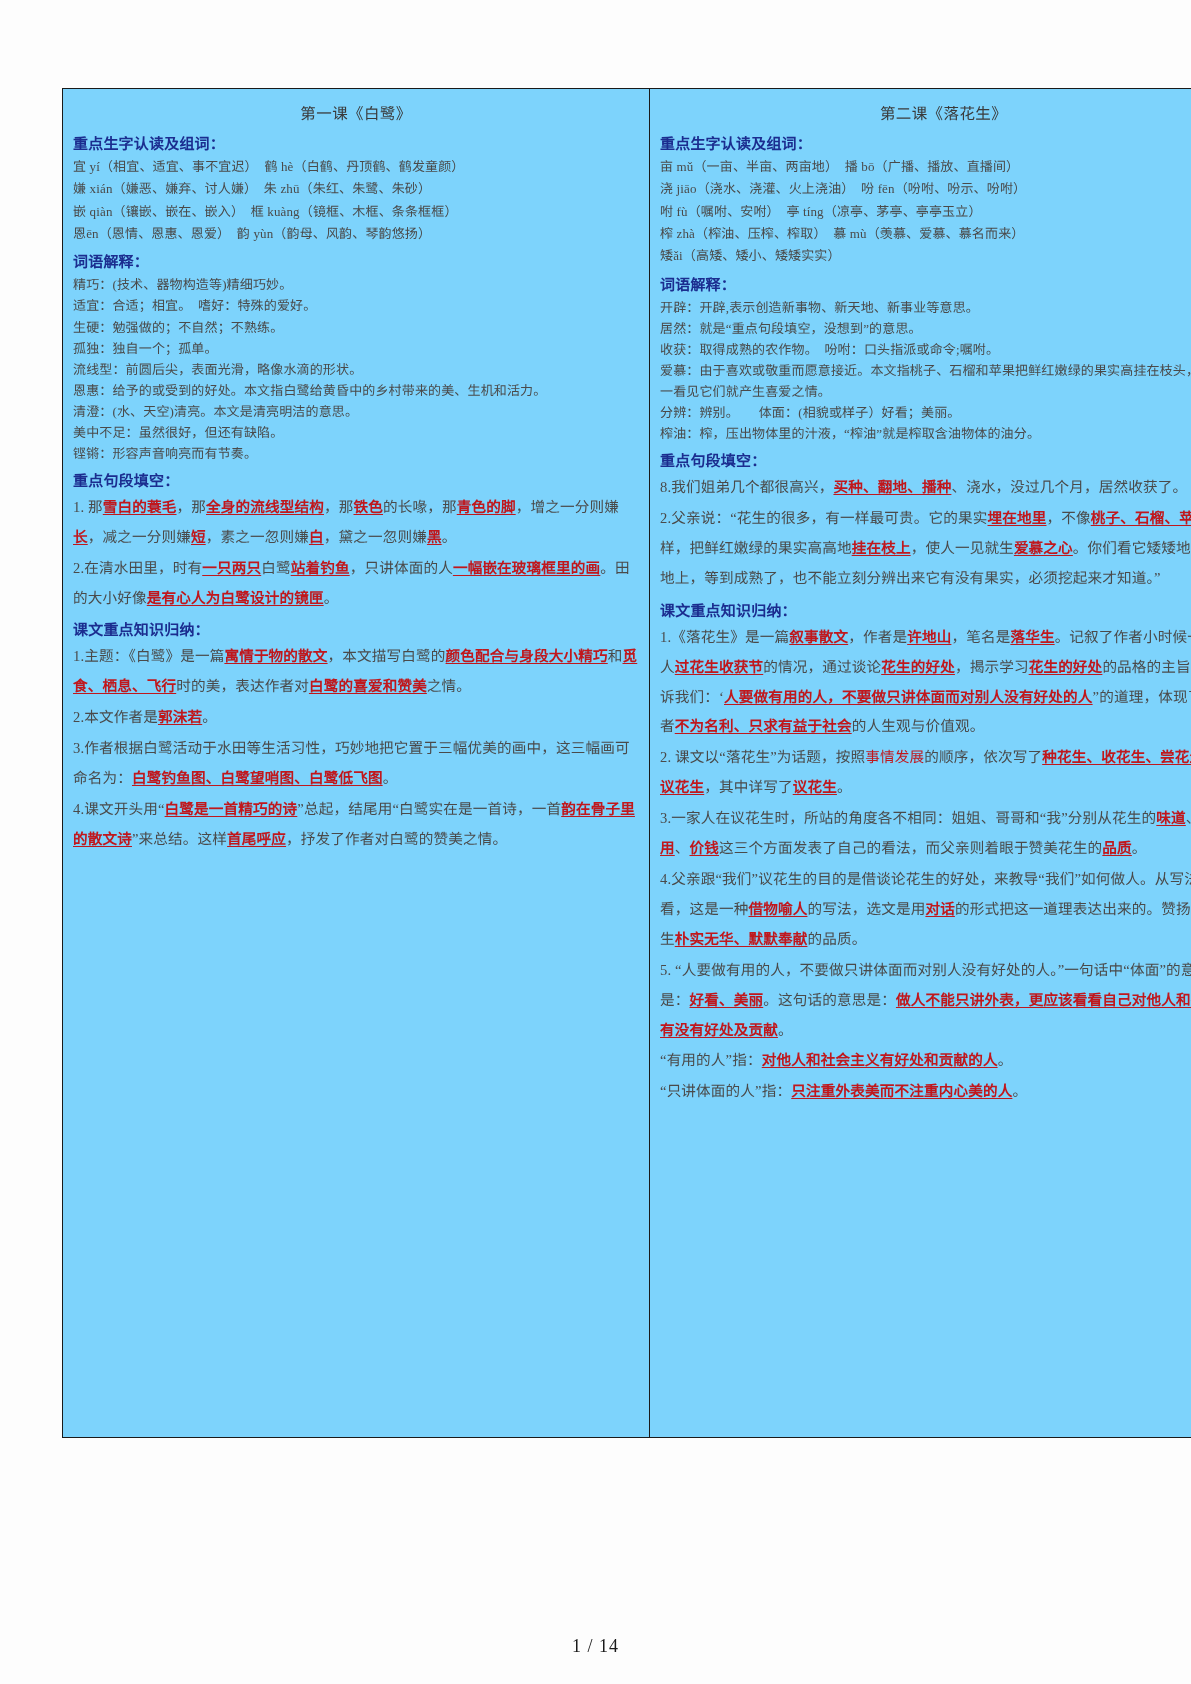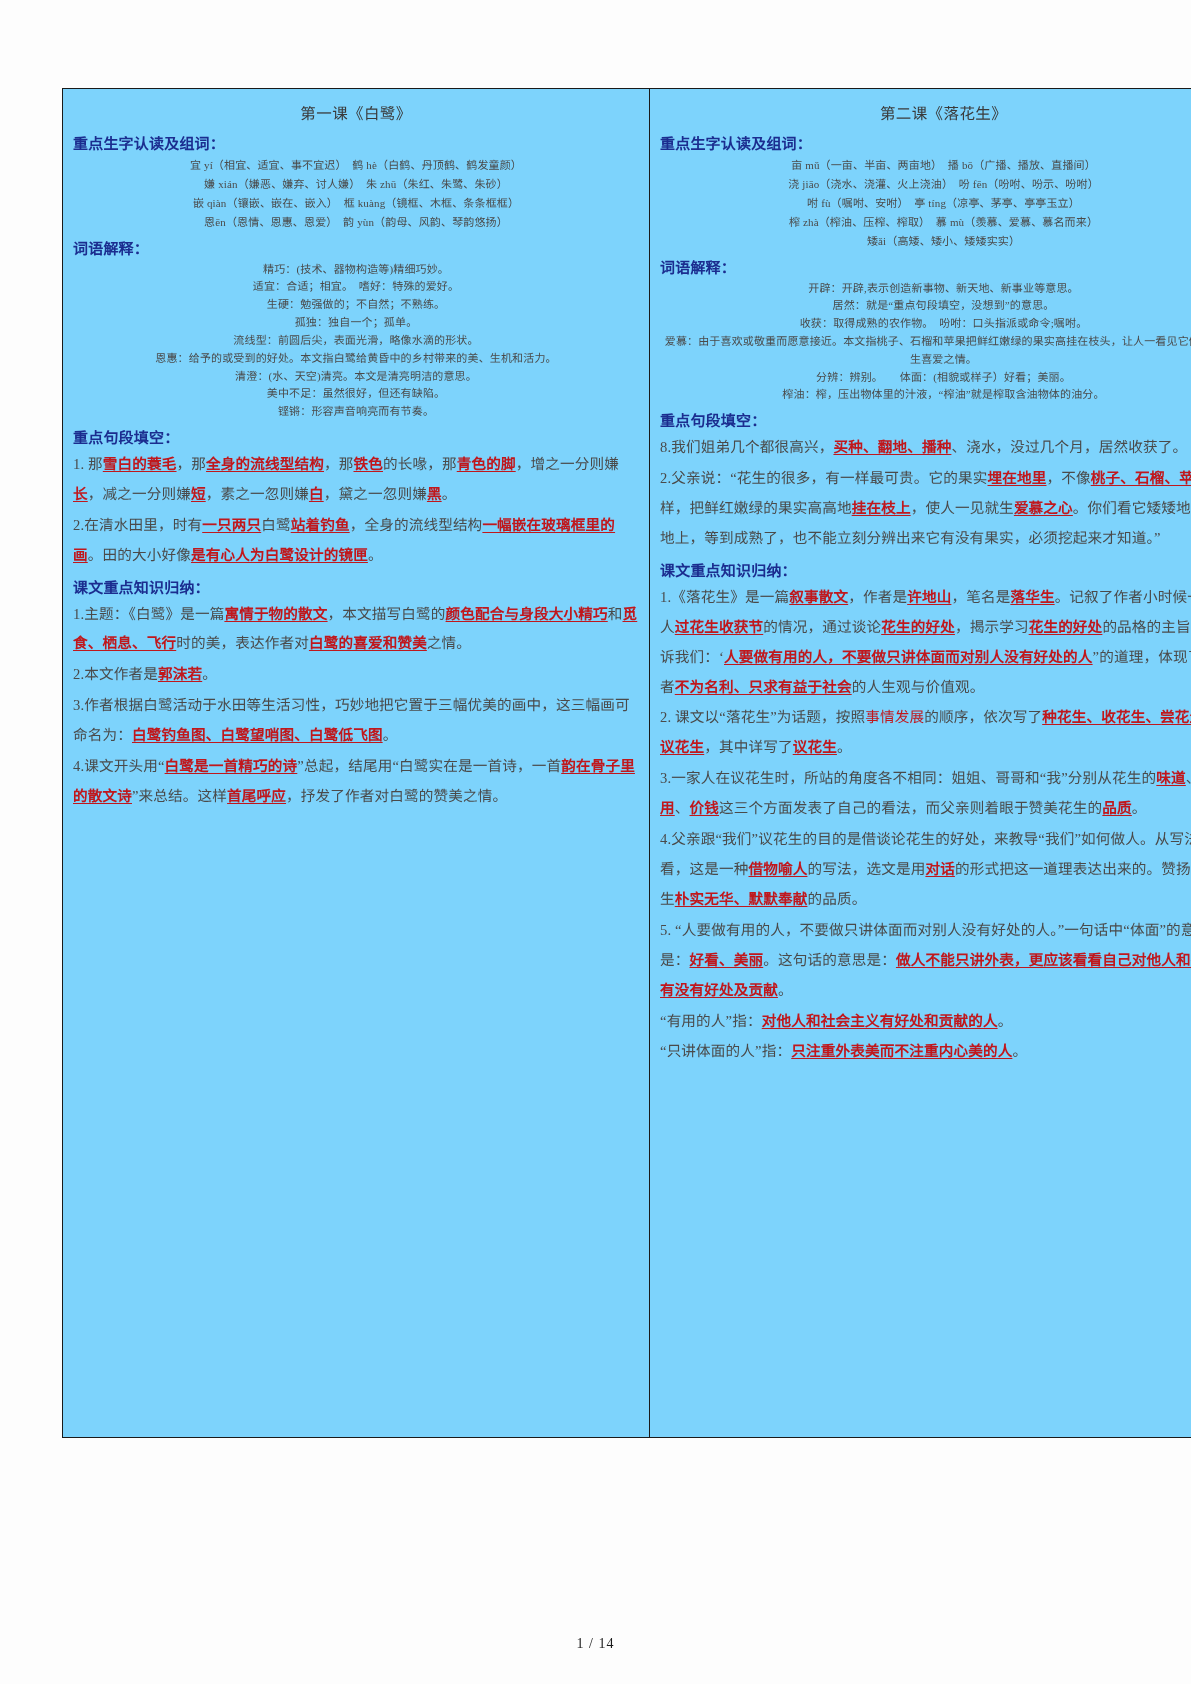--- a/index.html
+++ b/index.html
@@ -55,28 +55,27 @@
 
   .sec-head {
     color: #1b2d8f;
     font-weight: bold;
     font-size: 15px;
     margin: 5px 0 3px 0;
     letter-spacing: 0.2px;
   }
 
   .line {
-    font-size: 11px;
+    font-size: 13px;
     color: #4a4a4a;
     line-height: 1.72;
     margin: 0;
     letter-spacing: 0.15px;
     white-space: pre-wrap;
     word-break: break-all;
-    text-align: center;
   }
   .line.tight { line-height: 1.62; }
 
   
   .para {
     font-size: 14.6px;
     color: #4a4a4a;
     line-height: 2.05;
     margin: 1px 0 0 0;
     letter-spacing: 0.15px;
@@ -93,21 +92,21 @@
     color: #c0171c;
     font-weight: normal;
   }
 
   .footer {
     position: absolute;
     left: 0;
     top: 1636px;
     width: 1191px;
     text-align: center;
-    font-size: 14px;
+    font-size: 18px;
     color: #1a1a1a;
     font-family: "Liberation Serif", "DejaVu Serif", serif;
     letter-spacing: 1px;
   }
 </style>
 </head>
 <body>
 
 <div class="page">
 
@@ -133,21 +132,21 @@
           <div class="line tight">流线型：前圆后尖，表面光滑，略像水滴的形状。</div>
           <div class="line tight">恩惠：给予的或受到的好处。本文指白鹭给黄昏中的乡村带来的美、生机和活力。</div>
           <div class="line tight">清澄：(水、天空)清亮。本文是清亮明洁的意思。</div>
           <div class="line tight">美中不足：虽然很好，但还有缺陷。</div>
           <div class="line tight">铿锵：形容声音响亮而有节奏。</div>
         </div>
 
       <div class="sec-head">重点句段填空：</div>
       <div id="L-fill">
           <div class="para"><span>1. 那</span><span class="hl">雪白的蓑毛</span><span>，那</span><span class="hl">全身的流线型结构</span><span>，那</span><span class="hl">铁色</span><span>的长喙，那</span><span class="hl">青色的脚</span><span>，增之一分则嫌</span><span class="hl">长</span><span>，减之一分则嫌</span><span class="hl">短</span><span>，素之一忽则嫌</span><span class="hl">白</span><span>，黛之一忽则嫌</span><span class="hl">黑</span><span>。</span></div>
-          <div class="para"><span>2.在清水田里，时有</span><span class="hl">一只两只</span><span>白鹭</span><span class="hl">站着钓鱼</span><span>，全身的流线型结构</span><span class="hl">一幅嵌在玻璃框里的画</span><span>。田的大小好像</span><span class="hl">是有心人为白鹭设计的镜匣</span><span>。</span></div>
+          <div class="para"><span>2.在清水田里，时有</span><span class="hl">一只两只</span><span>白鹭</span><span class="hl">站着钓鱼</span><span>，只讲体面的人</span><span class="hl">一幅嵌在玻璃框里的画</span><span>。田的大小好像</span><span class="hl">是有心人为白鹭设计的镜匣</span><span>。</span></div>
         </div>
 
       <div class="sec-head">课文重点知识归纳：</div>
       <div id="L-sum">
           <div class="para"><span>1.主题：《白鹭》是一篇</span><span class="hl">寓情于物的散文</span><span>，本文描写白鹭的</span><span class="hl">颜色配合与身段大小精巧</span><span>和</span><span class="hl">觅食、栖息、飞行</span><span>时的美，表达作者对</span><span class="hl">白鹭的喜爱和赞美</span><span>之情。</span></div>
           <div class="para"><span>2.本文作者是</span><span class="hl">郭沫若</span><span>。</span></div>
           <div class="para"><span>3.作者根据白鹭活动于水田等生活习性，巧妙地把它置于三幅优美的画中，这三幅画可命名为：</span><span class="hl">白鹭钓鱼图、白鹭望哨图、白鹭低飞图</span><span>。</span></div>
           <div class="para"><span>4.课文开头用“</span><span class="hl">白鹭是一首精巧的诗</span><span>”总起，结尾用“白鹭实在是一首诗，一首</span><span class="hl">韵在骨子里的散文诗</span><span>”来总结。这样</span><span class="hl">首尾呼应</span><span>，抒发了作者对白鹭的赞美之情。</span></div>
         </div>
     </div>

